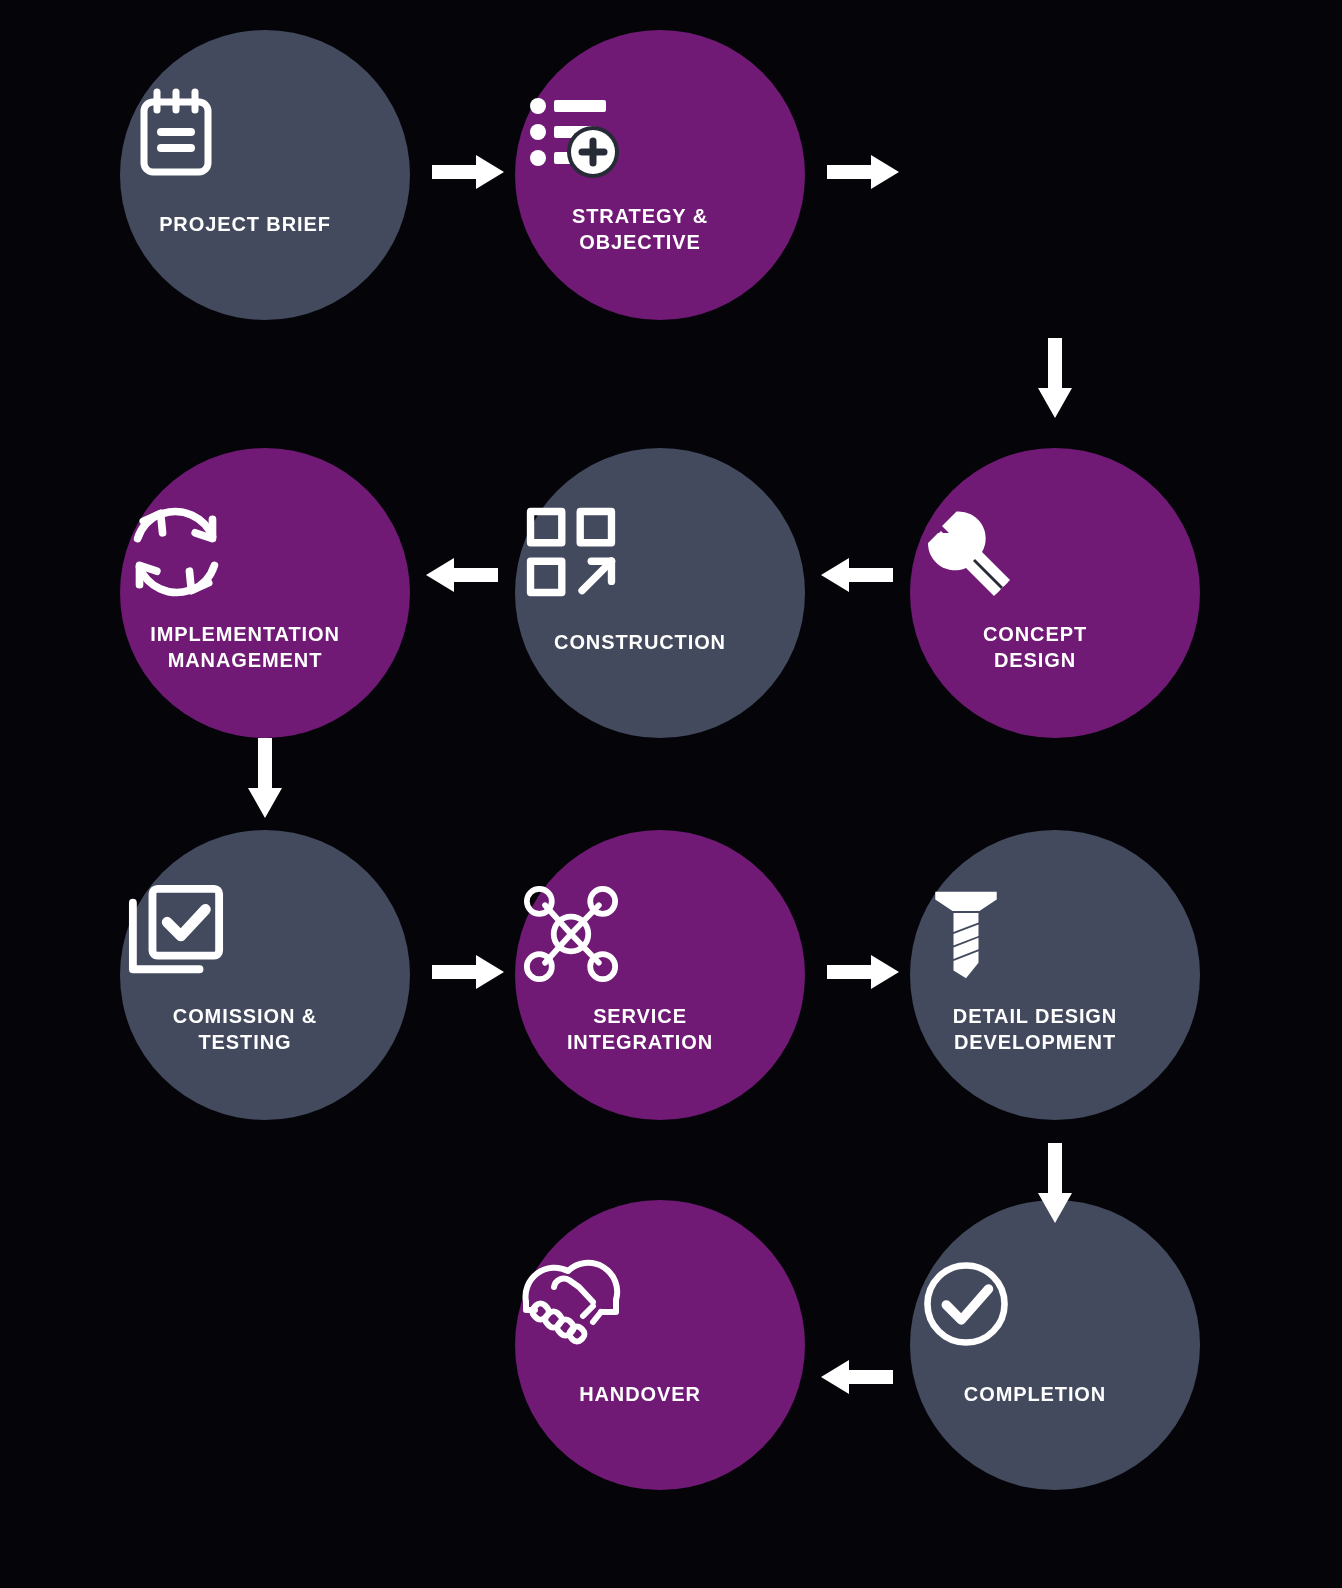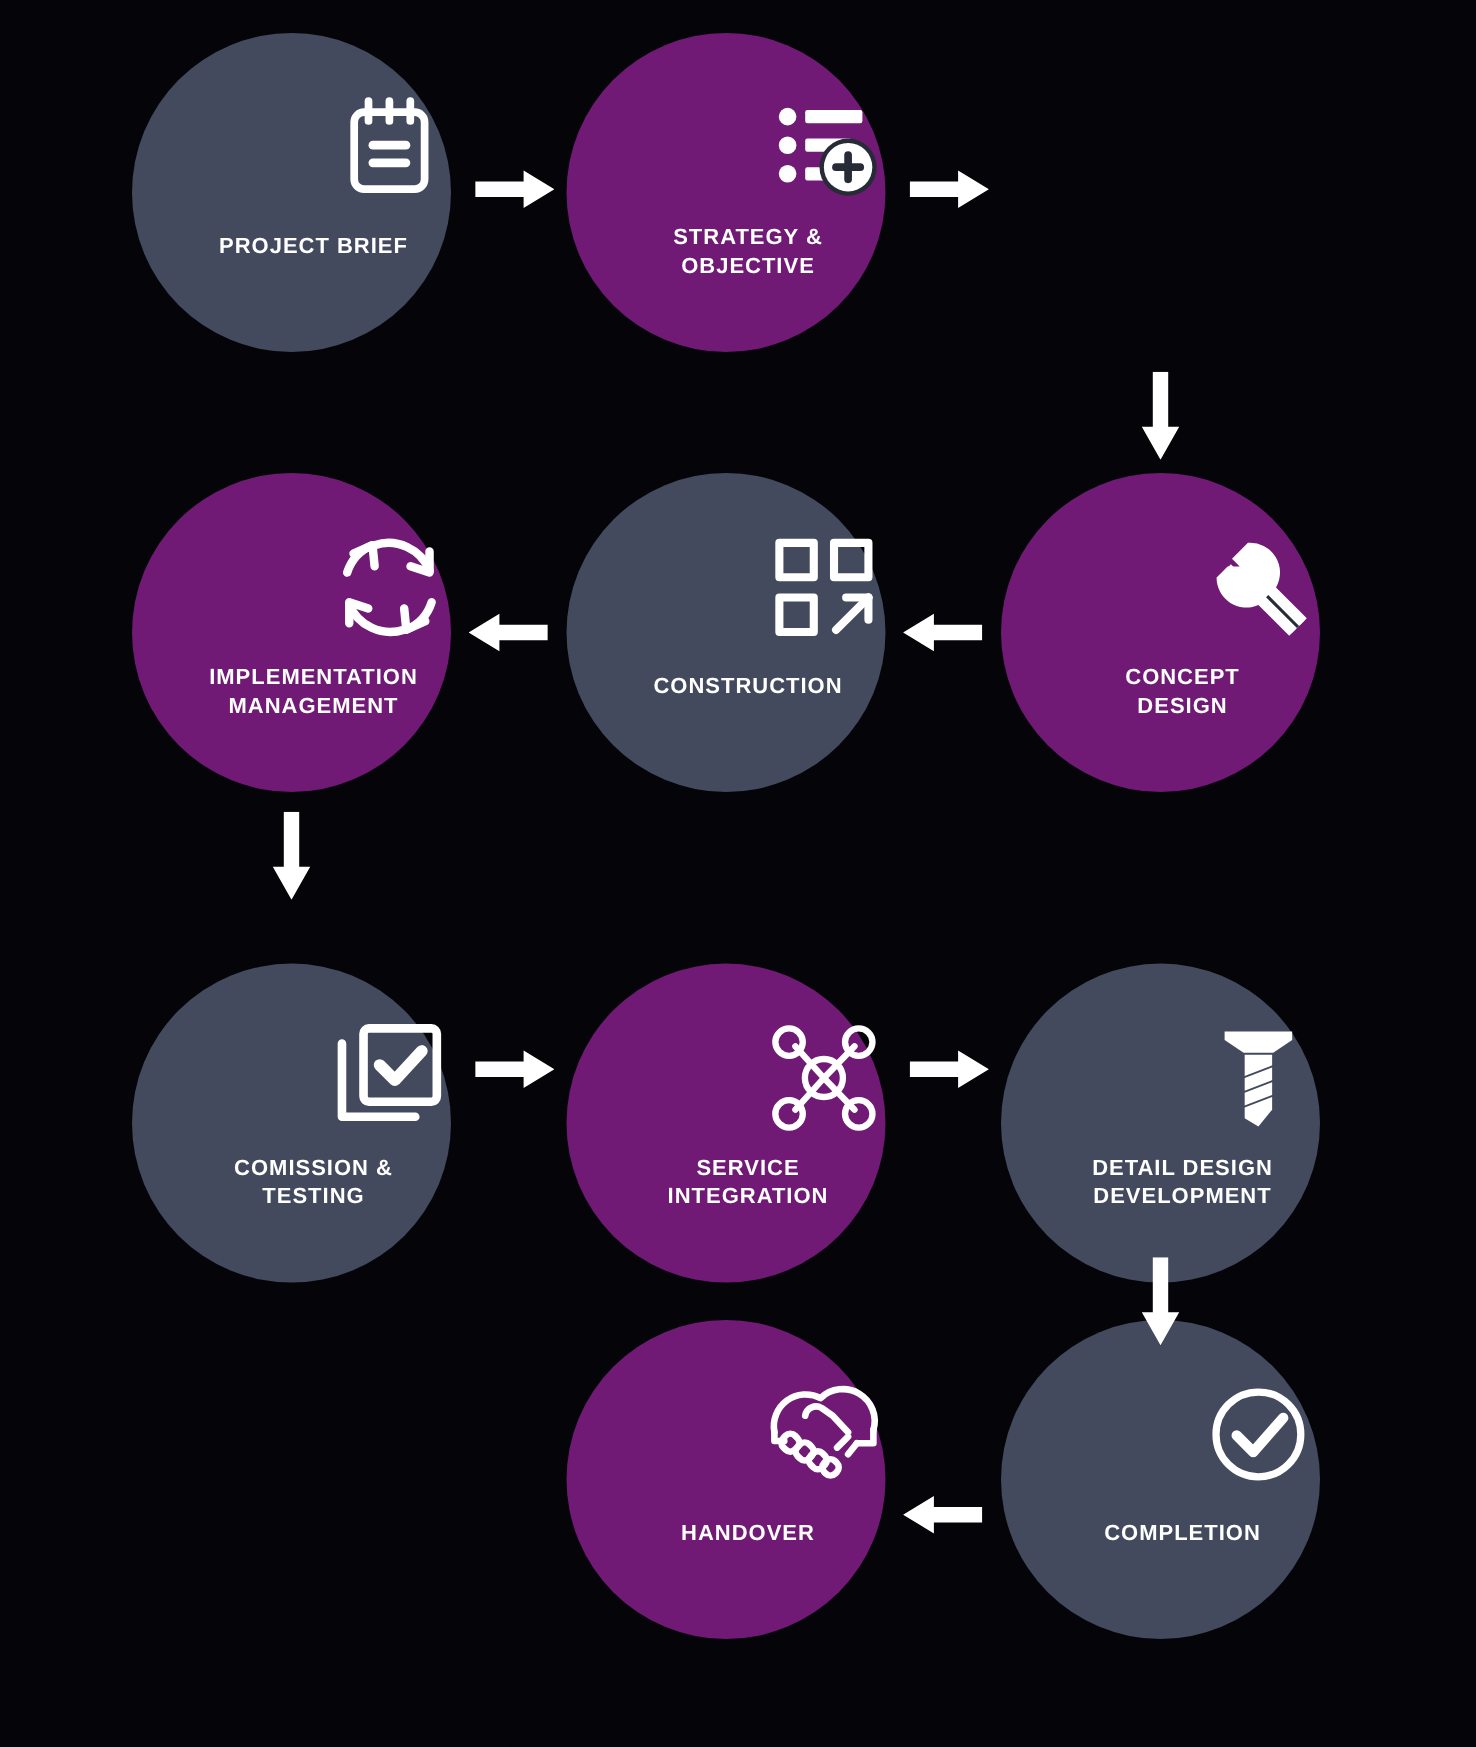--- a/index.html
+++ b/index.html
@@ -22,21 +22,21 @@
   }
 
   
   .node {
     position: absolute;
     width: 290px;
     height: 290px;
     border-radius: 50%;
     display: flex;
     flex-direction: column;
-    align-items: flex-end;
+    align-items: flex-start;
     justify-content: flex-start;
     box-sizing: border-box;
   }
   .node.tone-light { background: #434A5E; }
   .node.tone-dark  { background: #701a75; }
 
   .node-icon {
     width: 112px;
     height: 112px;
     margin-top: 48px;
@@ -58,22 +58,22 @@
     text-transform: uppercase;
     white-space: pre-line;
   }
   .node-label.two-line { margin-top: 14px; }
 
   
   .col-1 { left: 120px; }
   .col-2 { left: 515px; }
   .col-3 { left: 910px; }
   .row-1 { top: 30px; }
-  .row-2 { top: 430px; }
-  .row-3 { top: 876px; }
+  .row-2 { top: 448px; }
+  .row-3 { top: 830px; }
   .row-4 { top: 1200px; }
 
   
   .arrow {
     position: absolute;
   }
   .arrow svg { display: block; }
 </style>
 </head>
 <body>

